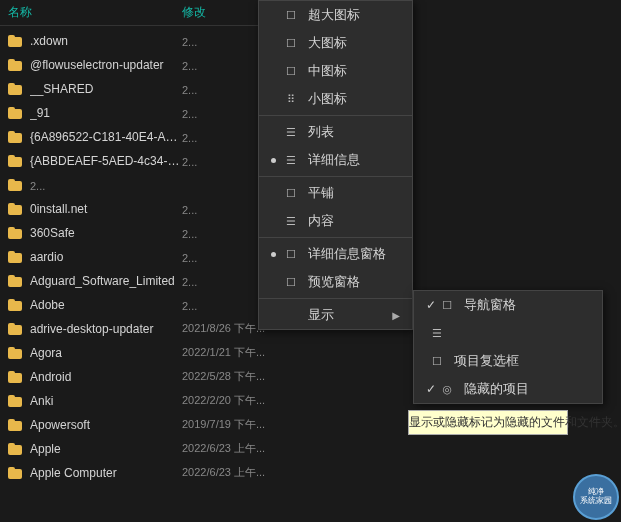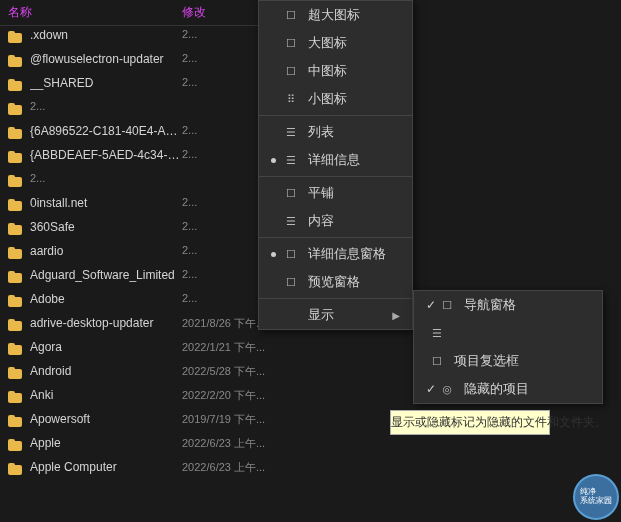--- a/index.html
+++ b/index.html
@@ -22,29 +22,29 @@
       height: 522px;
       background: #1a1a1a;
     }
 
     .file-list-header {
       display: flex;
       align-items: flex-start;
       padding: 4px 8px;
       border-bottom: 1px solid #333;
       font-size: 12px;
-      color: #d946ef;
+      color: #14b8a6;
     }
 
     .file-list-header .col-name { flex: 1; }
     .file-list-header .col-date { width: 70px; margin-left: 20px; }
 
     .file-item {
       display: flex;
-      align-items: flex-start;
+      align-items: flex-end;
       padding: 2px 8px;
       height: 24px;
       cursor: default;
     }
 
     .file-item .folder-icon {
       width: 16px;
       height: 16px;
       margin-right: 6px;
       flex-shrink: 0;
@@ -152,21 +152,21 @@
     }
 
     .submenu .menu-item {
       font-size: 13px;
     }
 
     
     .tooltip {
       position: absolute;
       top: 410px;
-      left: 390px;
+      left: 408px;
       background: #ffffcc;
       border: 1px solid #aaa;
       color: #333;
       font-size: 12px;
       padding: 3px 0;
       max-width: 160px;
       z-index: 30;
       white-space: nowrap;
     }
 
@@ -178,20 +178,21 @@
       background: #3a6fa0;
       border: 2px solid #5a9fd4;
       border-radius: 50%;
       width: 46px;
       height: 46px;
       display: flex;
       align-items: center;
       justify-content: center;
       font-size: 8px;
       color: white;
+      text-align: center;
       z-index: 40;
       line-height: 1.1;
     }
 
     .checkmark {
       color: #ccc;
       margin-right: 2px;
       font-size: 12px;
     }
 
@@ -236,20 +237,21 @@
         <span class="file-name">@flowuselectron-updater</span>
         <span class="file-date">2...</span>
       </div>
       <div class="file-item">
         <span class="folder-icon"></span>
         <span class="file-name">__SHARED</span>
         <span class="file-date">2...</span>
       </div>
       <div class="file-item">
         <span class="folder-icon"></span>
+        <span class="file-name">_91</span>
         <span class="file-date">2...</span>
       </div>
       <div class="file-item">
         <span class="folder-icon"></span>
         <span class="file-name">{6A896522-C181-40E4-A1C...</span>
         <span class="file-date">2...</span>
       </div>
       <div class="file-item">
         <span class="folder-icon"></span>
         <span class="file-name">{ABBDEAEF-5AED-4c34-A2...</span>

